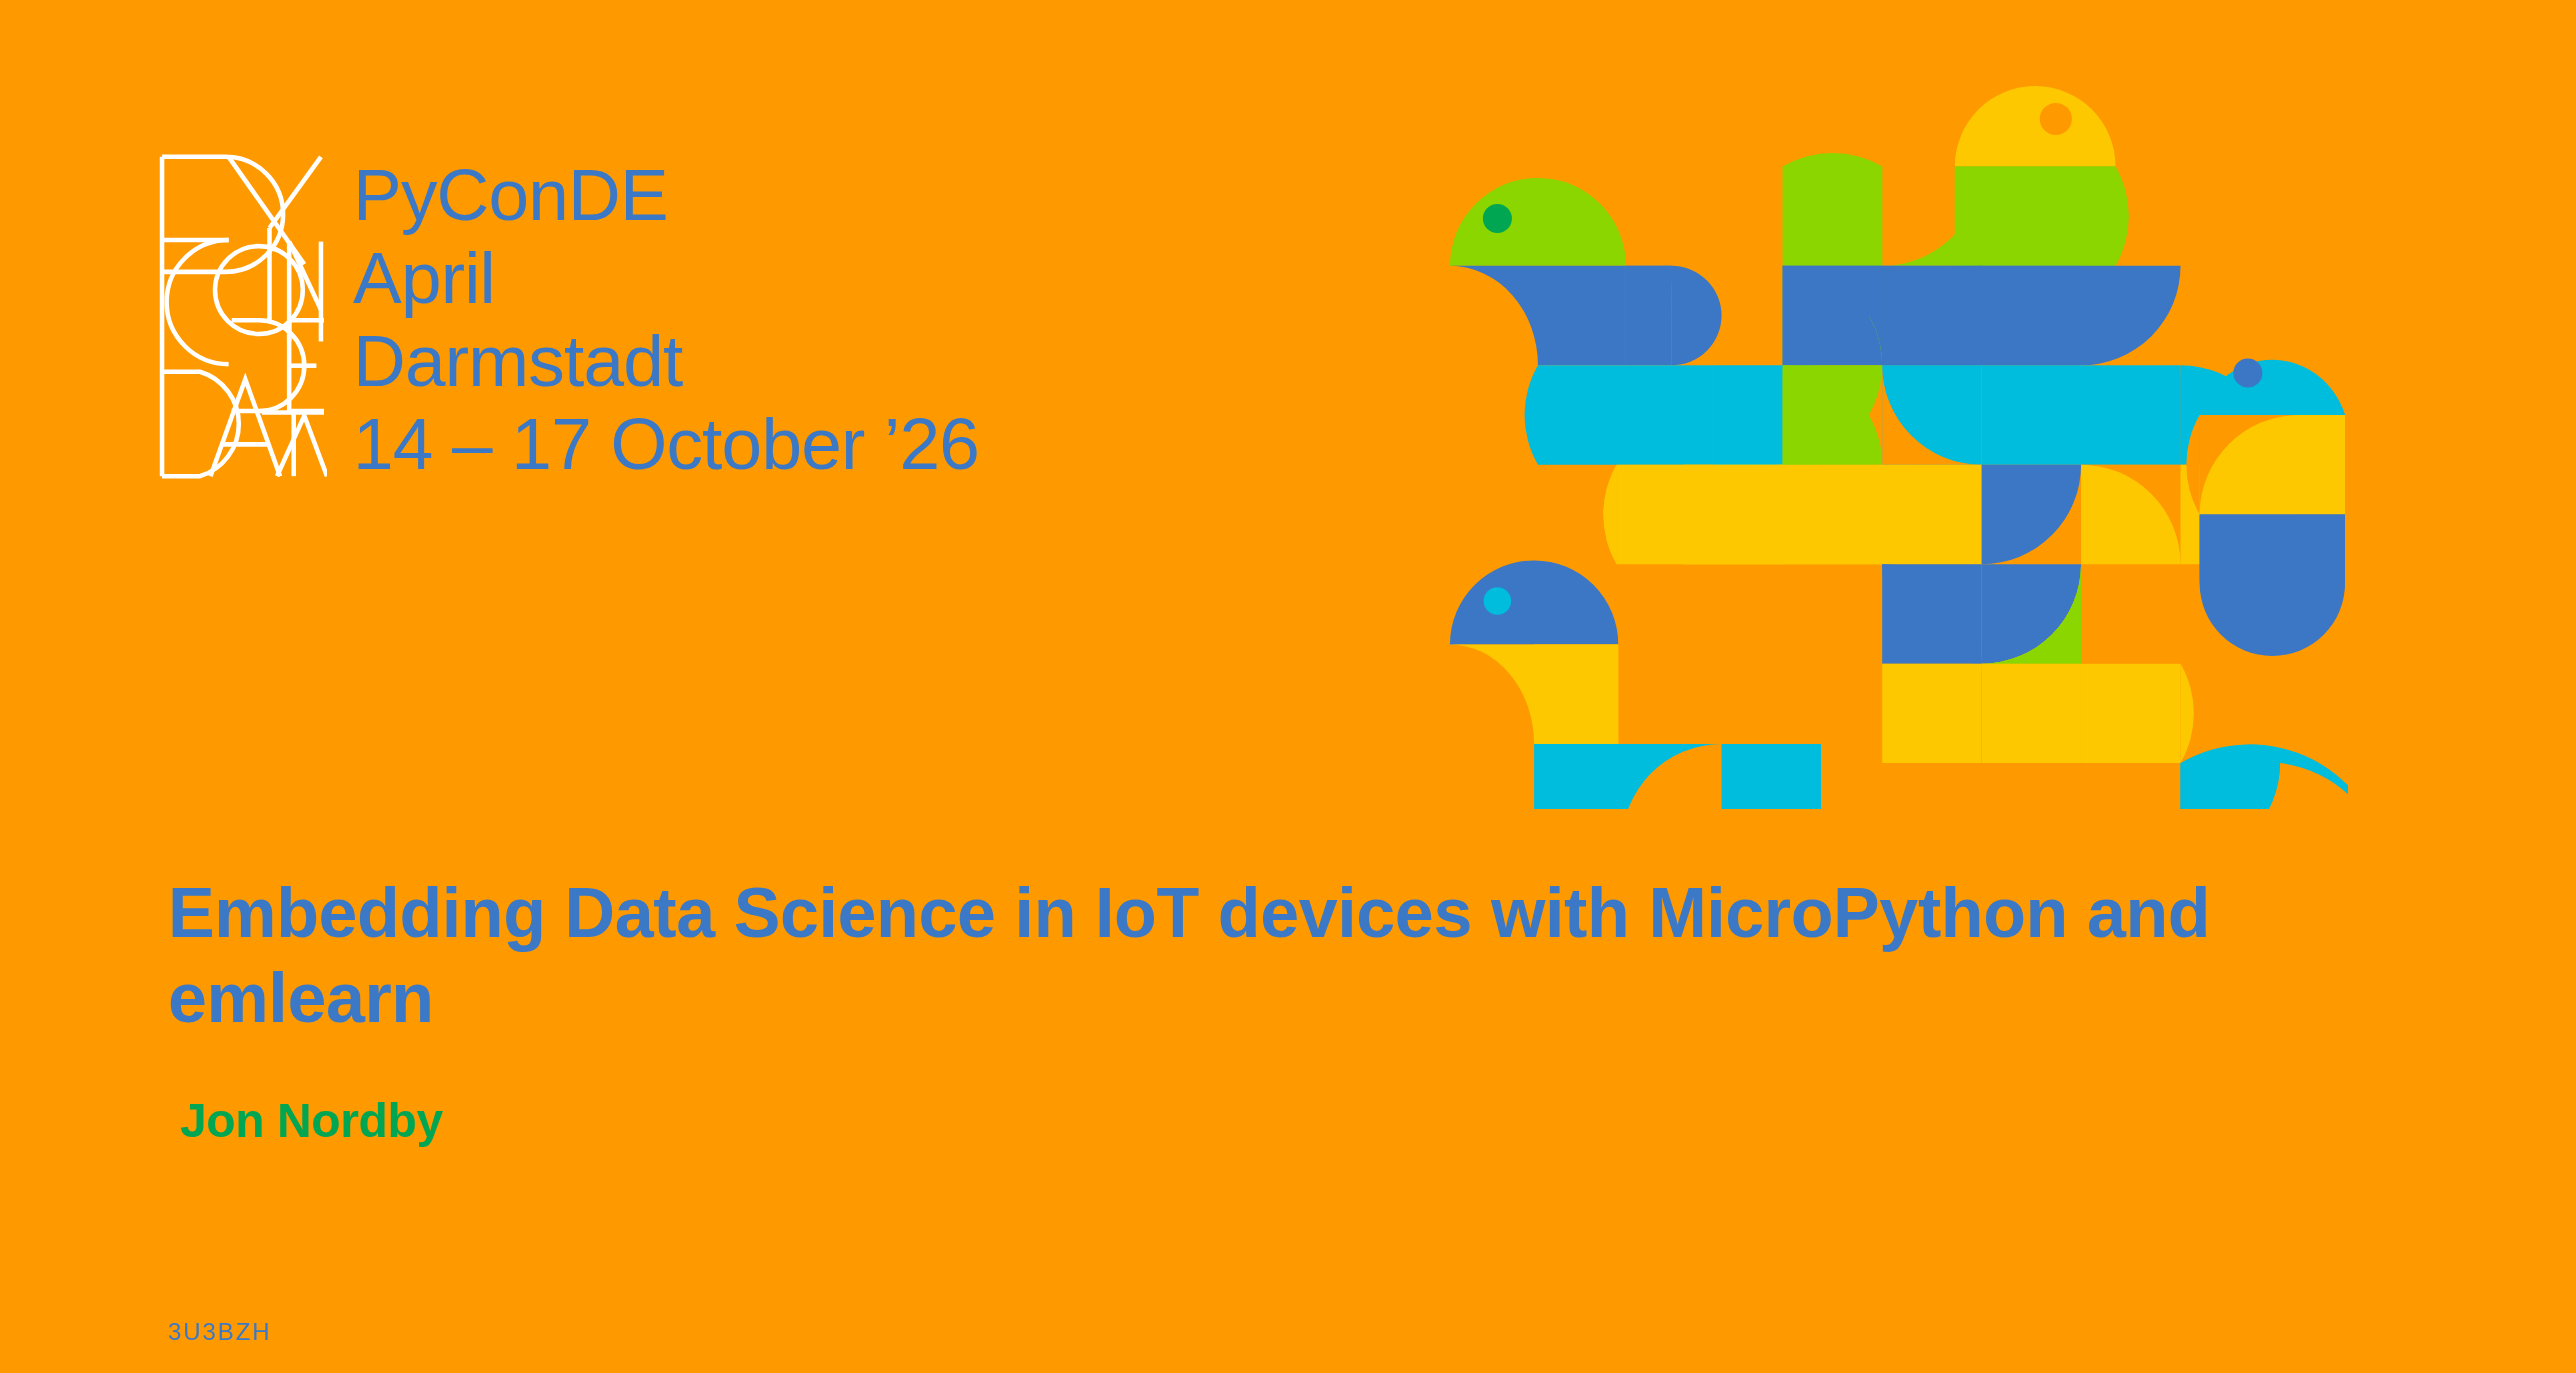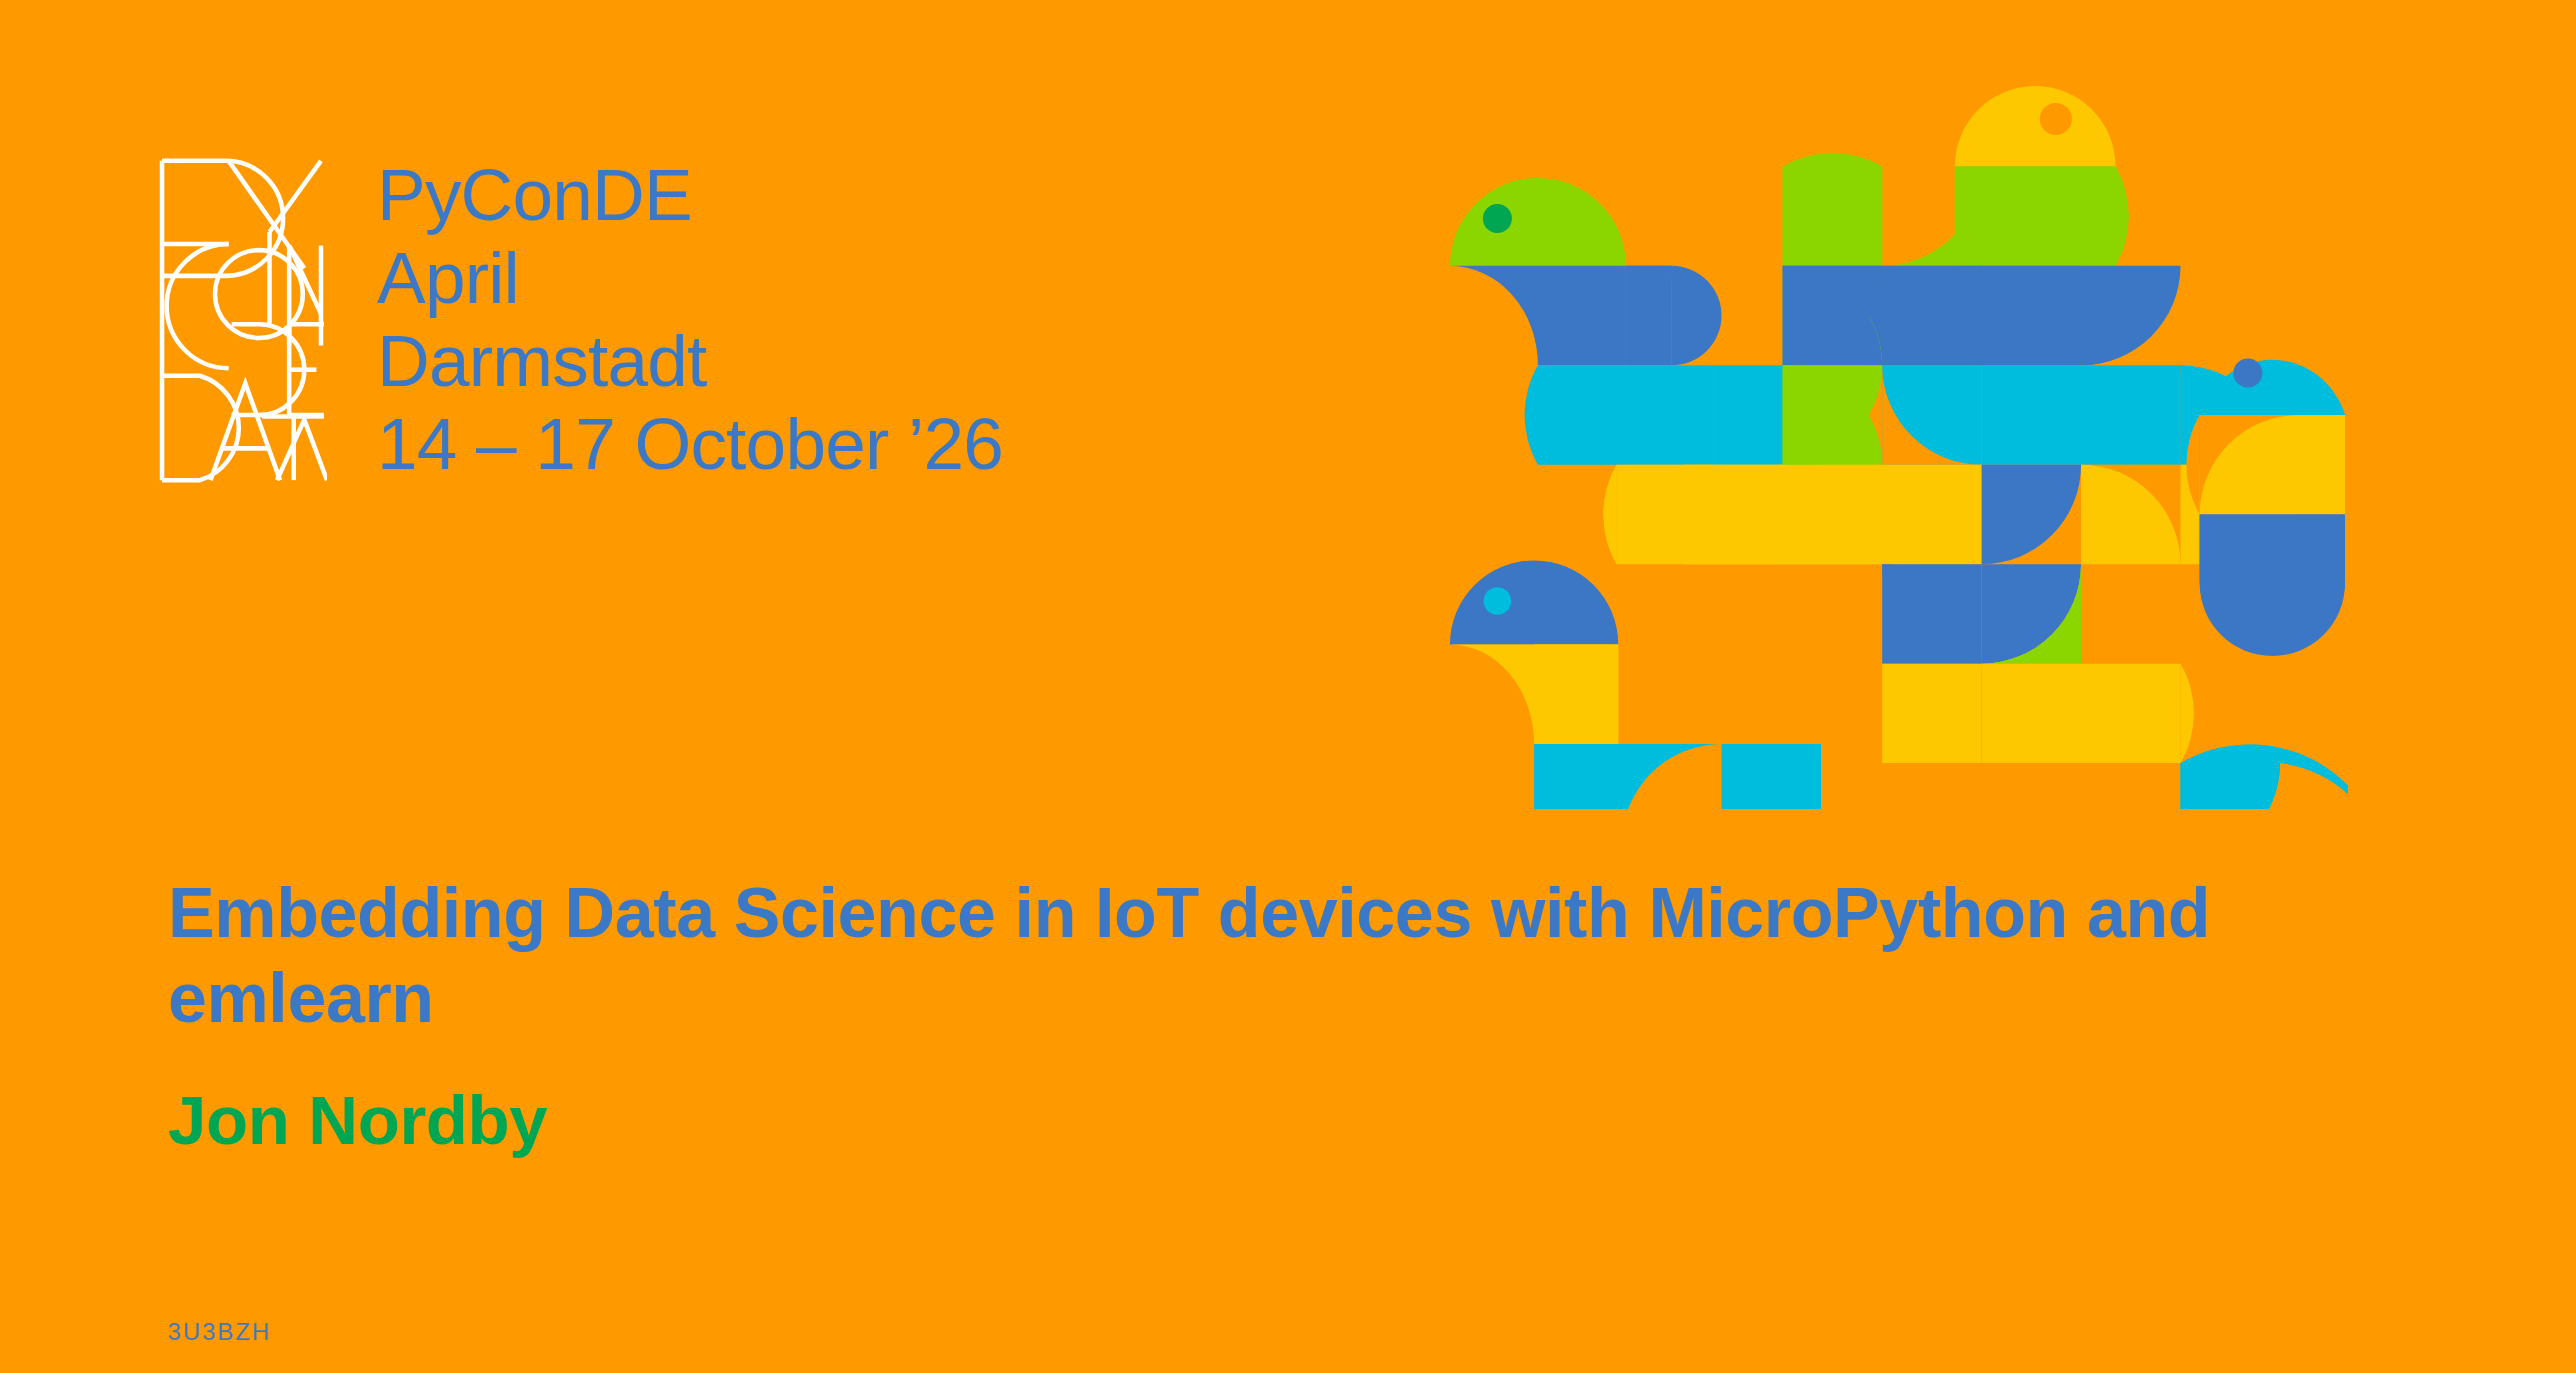--- a/index.html
+++ b/index.html
@@ -18,22 +18,22 @@
     background: #ff9900;
     overflow: hidden;
   }
 
   
   .brand-lockup {
     position: absolute;
     left: 156px;
     top: 148px;
     display: flex;
-    align-items: flex-end;
-    gap: 50px;
+    align-items: center;
+    gap: 26px;
   }
   .logo-mark {
     width: 171px;
     height: 329px;
     display: block;
     flex: none;
   }
   .brand-lines {
     display: block;
     padding-top: 4.5px;
@@ -73,25 +73,25 @@
     color: #3b79c6;
     font-size: 70px;
     line-height: 85px;
     font-weight: bold;
     letter-spacing: -0.4px;
     margin: 0;
     max-width: 2234px;
   }
   .speaker-name {
     color: #00a651;
-    font-size: 69px;
+    font-size: 48px;
     line-height: 70px;
     font-weight: bold;
     letter-spacing: -0.4px;
-    margin: 45px 0 0 0;
+    margin: 45px 0 0 12px;
   }
 
   
   .footer-code {
     position: absolute;
     left: 168px;
     top: 1318px;
     color: #3b79c6;
     font-size: 24px;
     letter-spacing: 1.9px;

